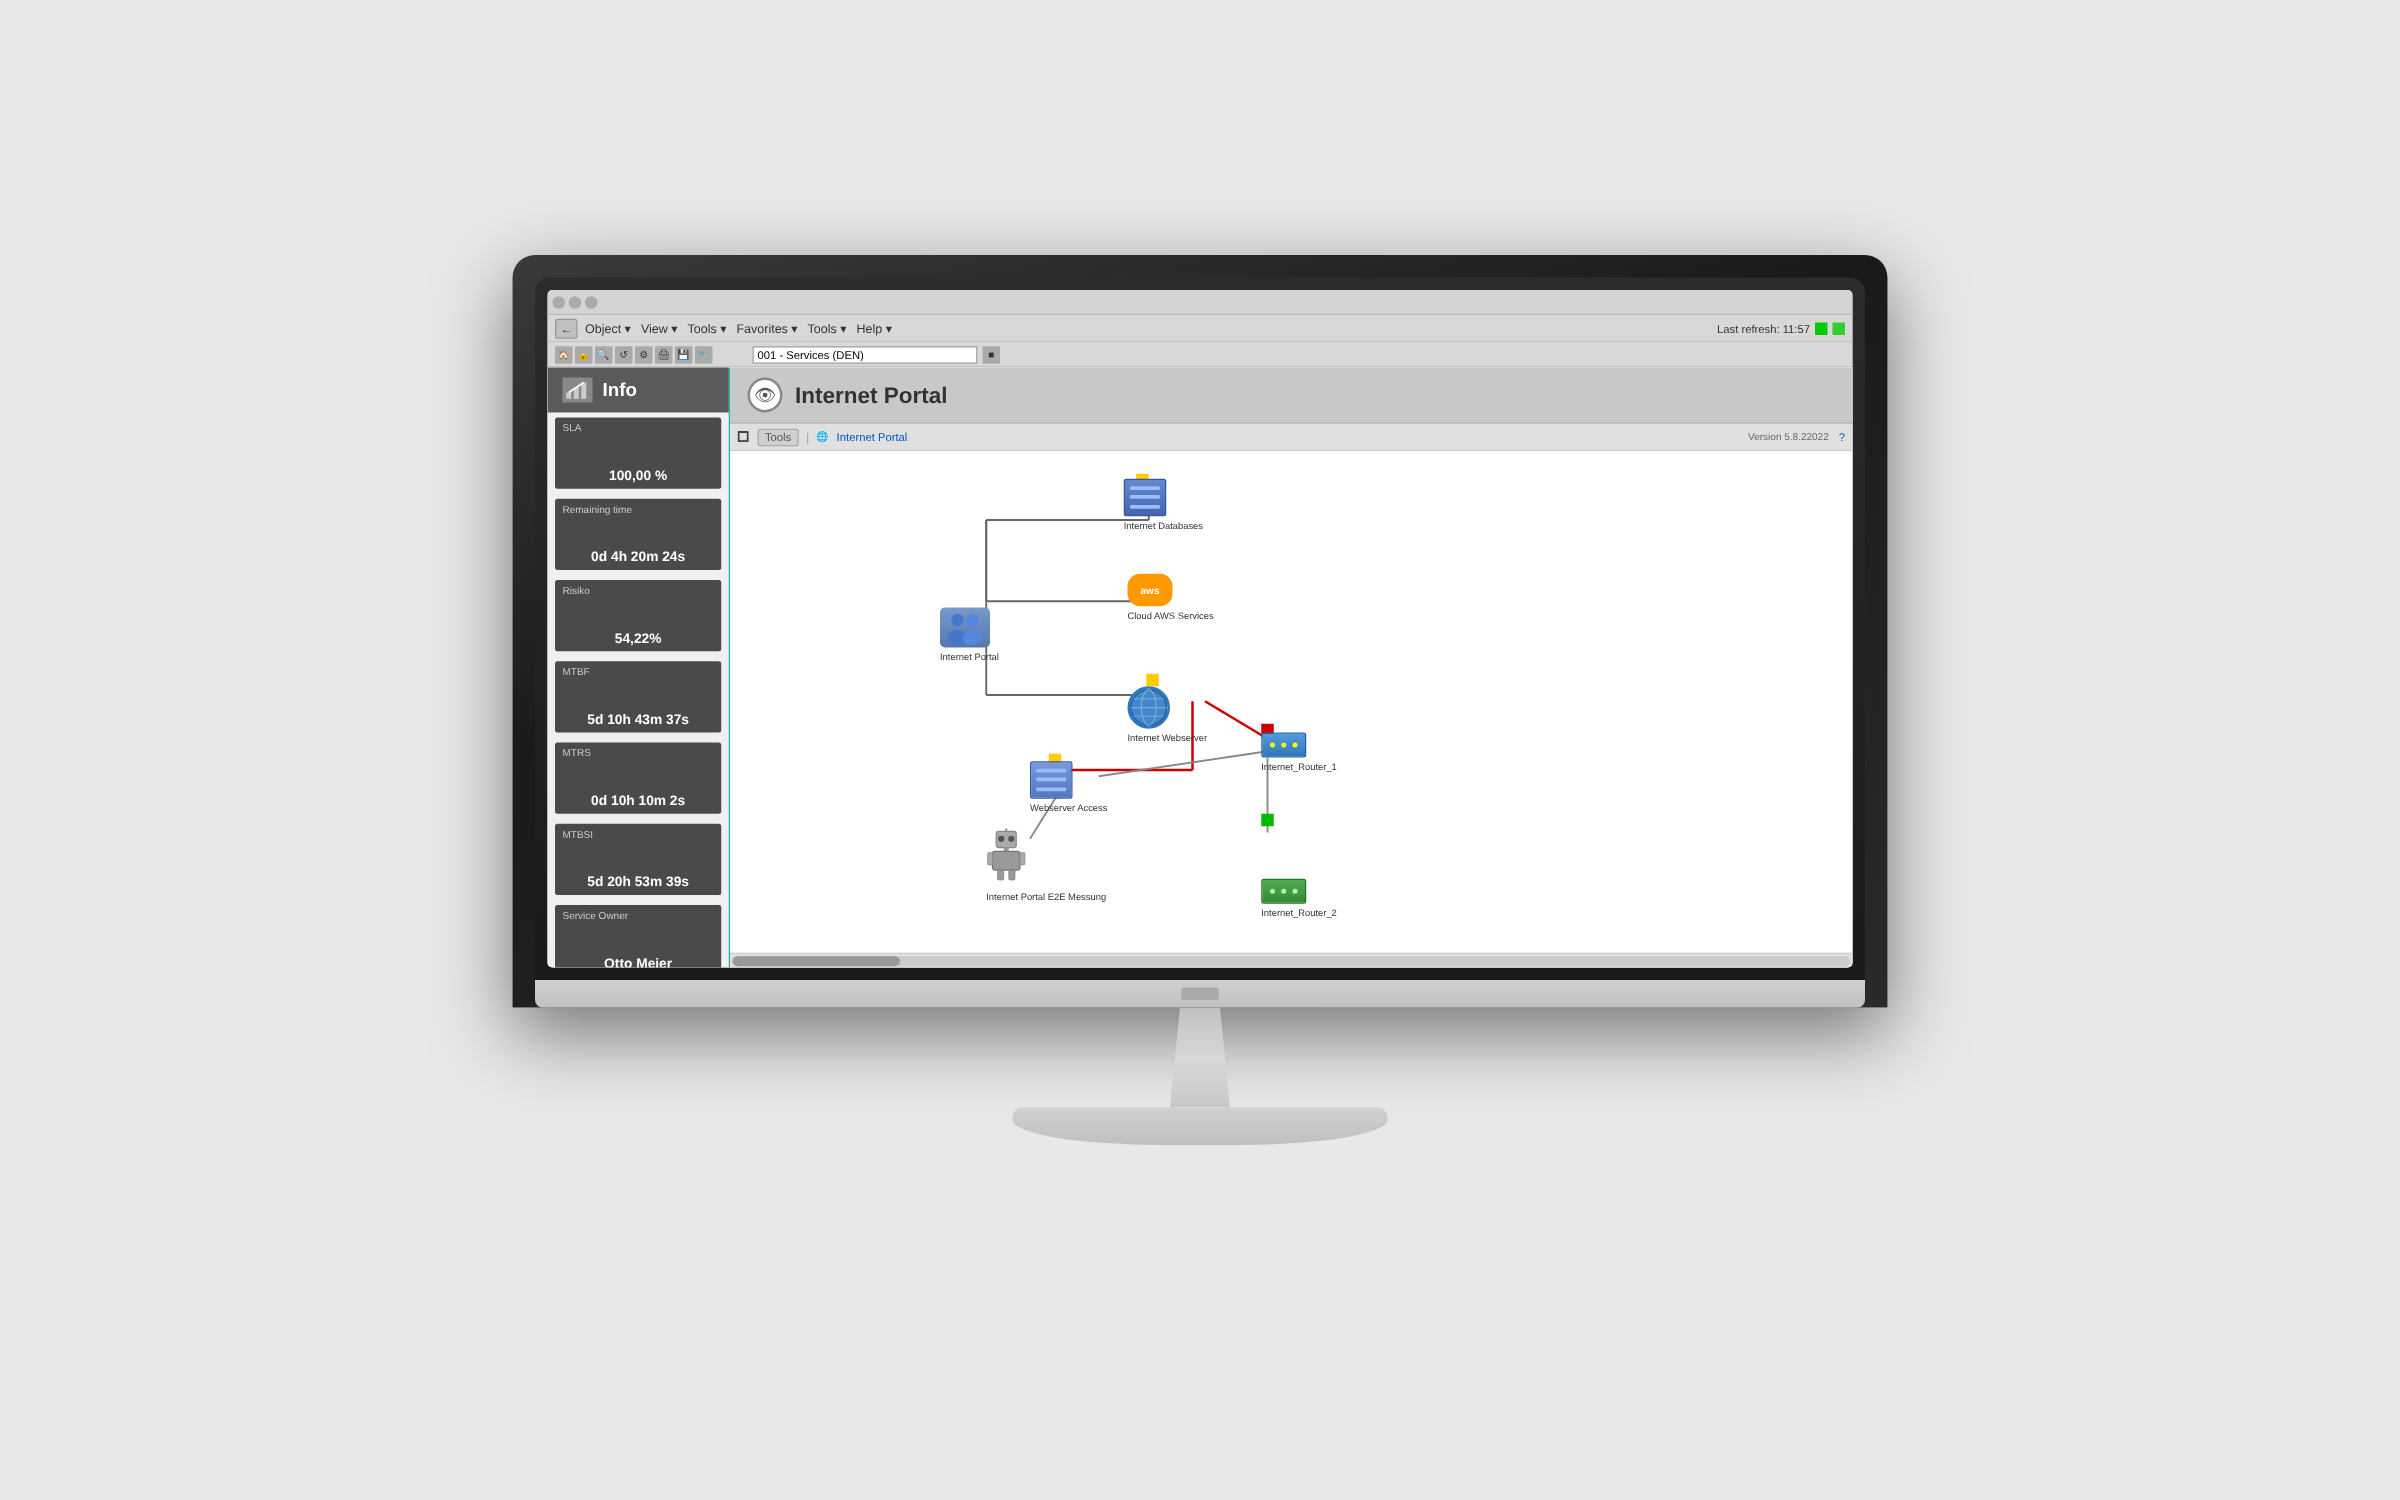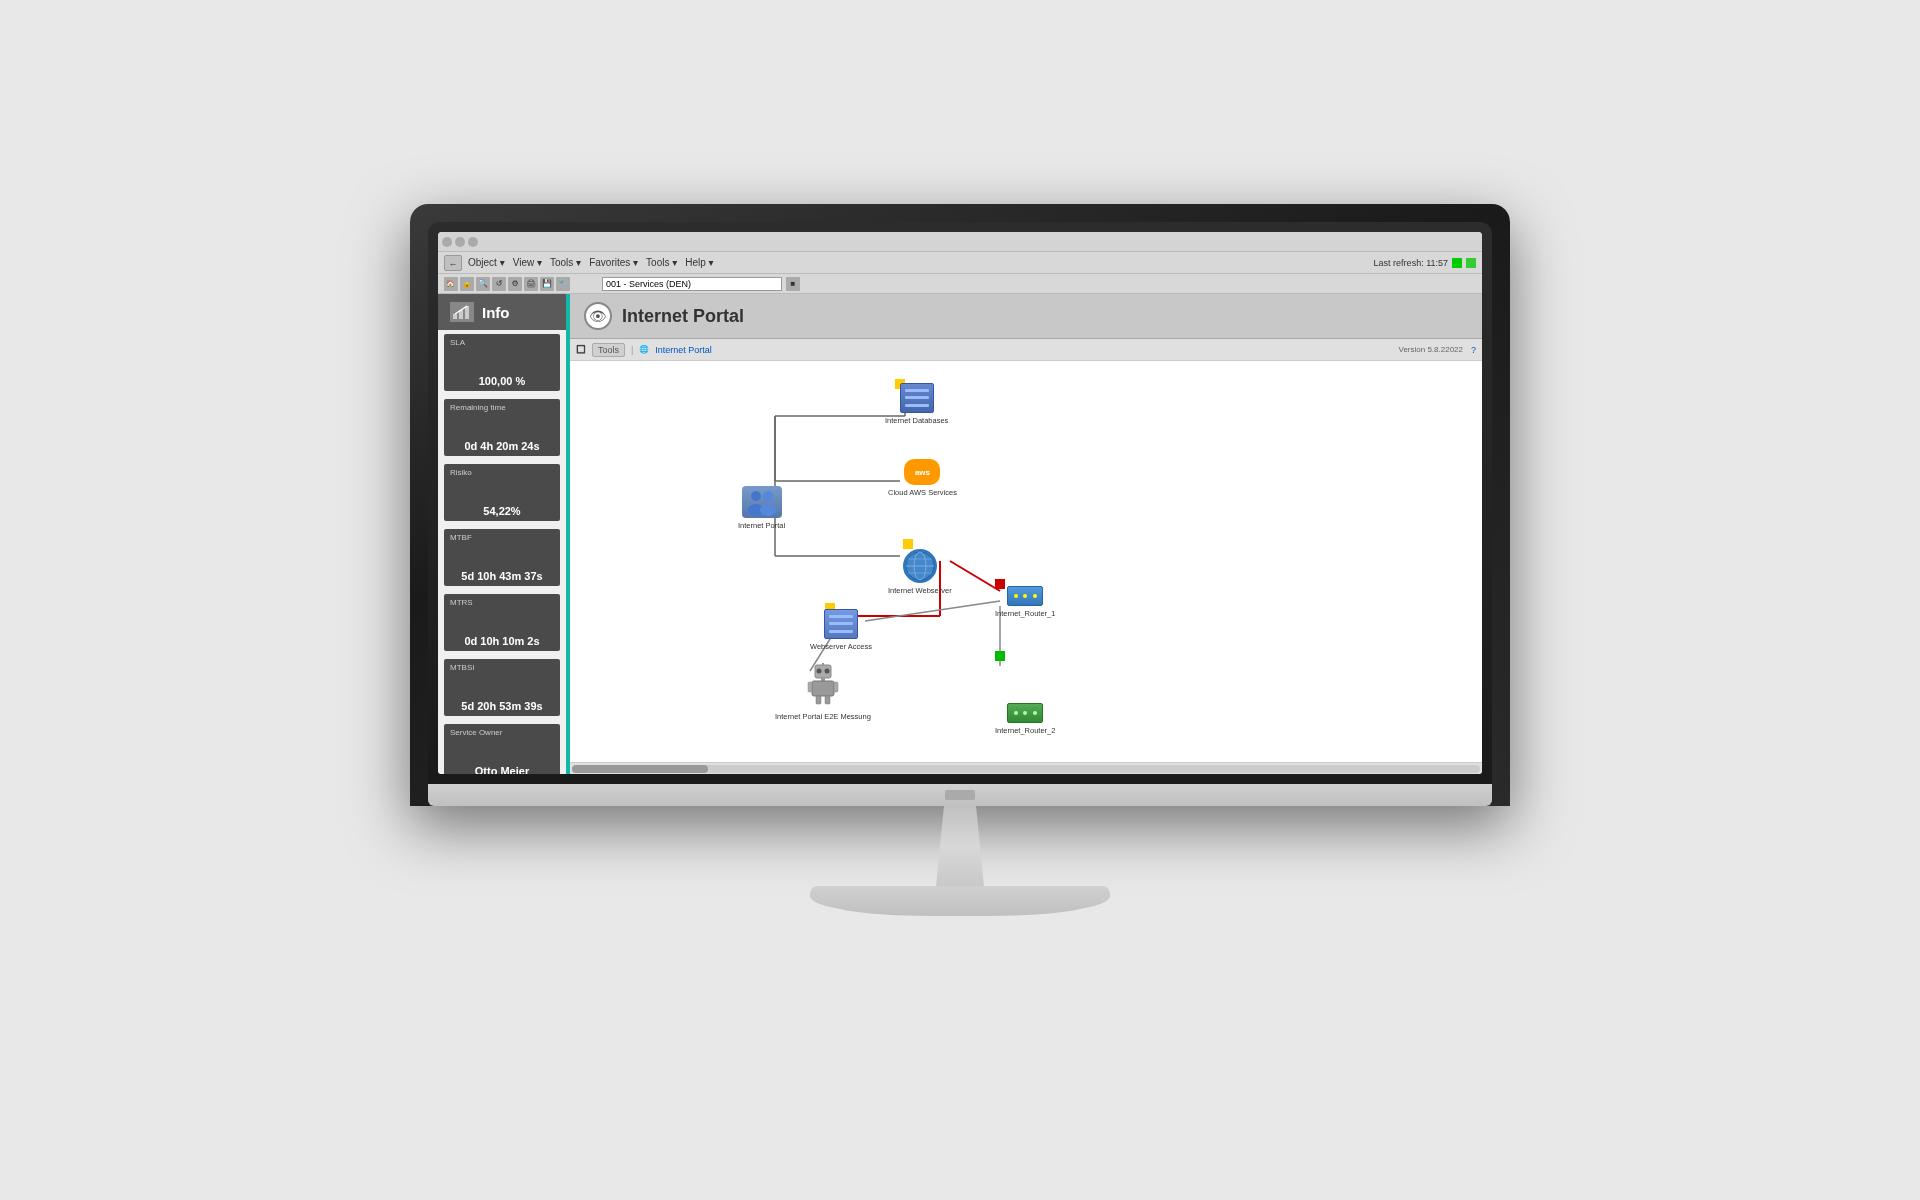--- a/index.html
+++ b/index.html
@@ -153,23 +153,23 @@
     }
 
     .app-main {
       display: flex;
       flex-direction: row;
       height: 480px;
     }
 
     
     .sidebar {
-      width: 132px;
+      width: 146px;
       background: #f0f0f0;
-      border-right: 4px solid #14b8a6;
+      border-right: 1px solid #14b8a6;
       flex-shrink: 0;
       display: flex;
       flex-direction: column;
     }
 
     .sidebar-header {
       background: #5a5a5a;
       color: white;
       display: flex;
       align-items: center;
@@ -287,21 +287,20 @@
       position: relative;
       overflow: hidden;
       padding: 10px;
     }
 
     
     .node {
       position: absolute;
       display: flex;
       flex-direction: column;
-      align-items: center;
       gap: 3px;
     }
 
     .node-label {
       font-size: 7.5px;
       color: #333;
       text-align: center;
       white-space: nowrap;
     }
 

